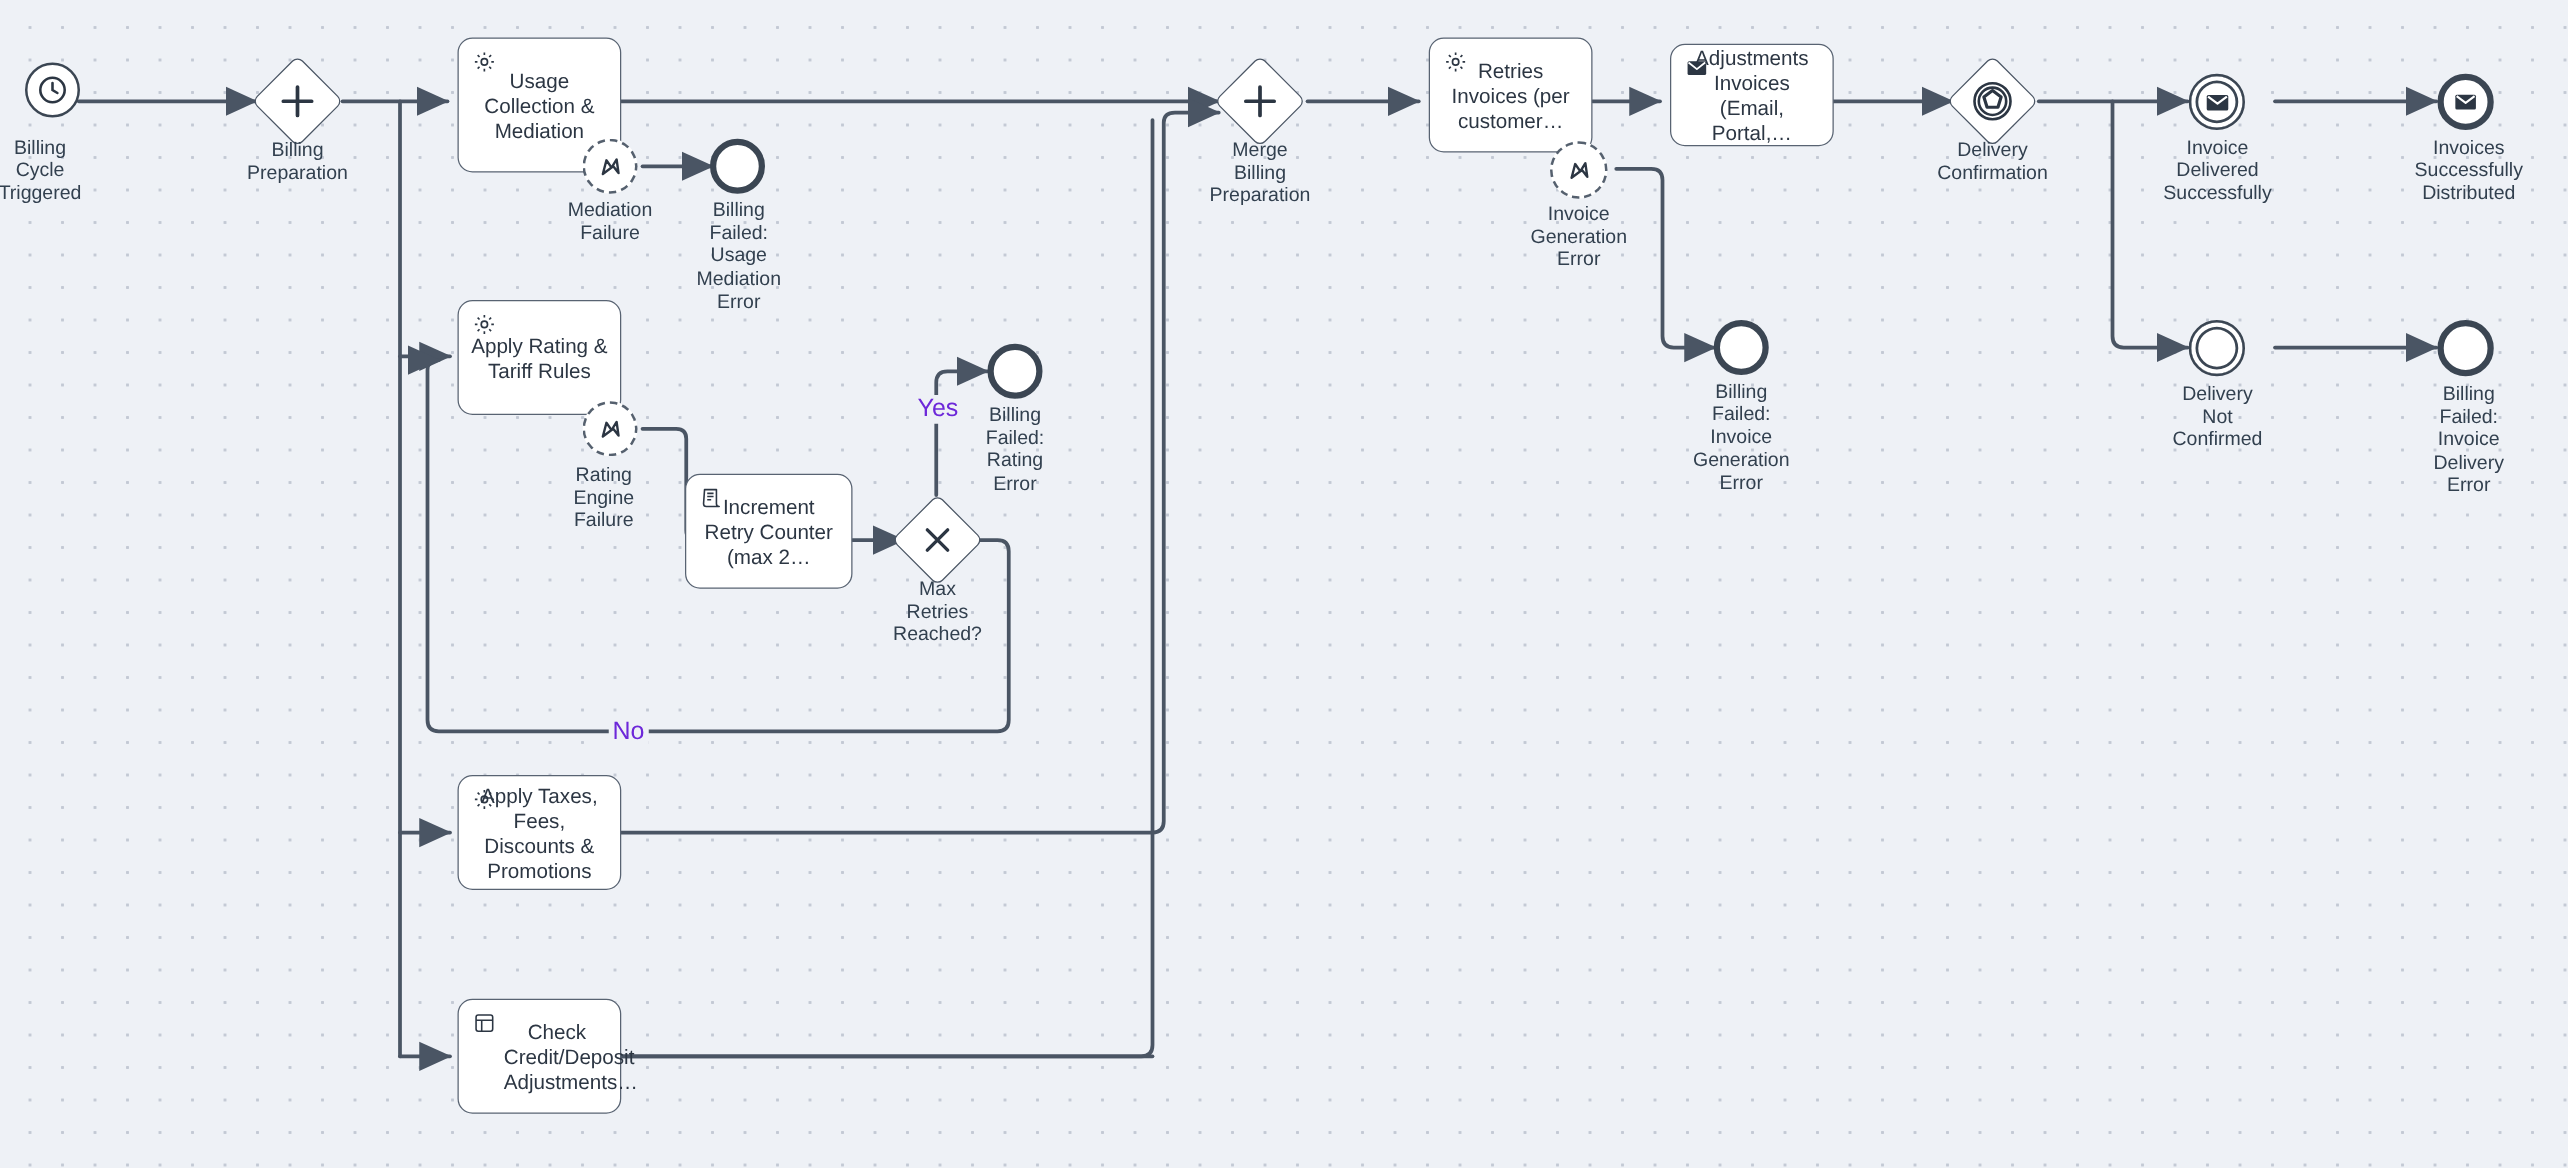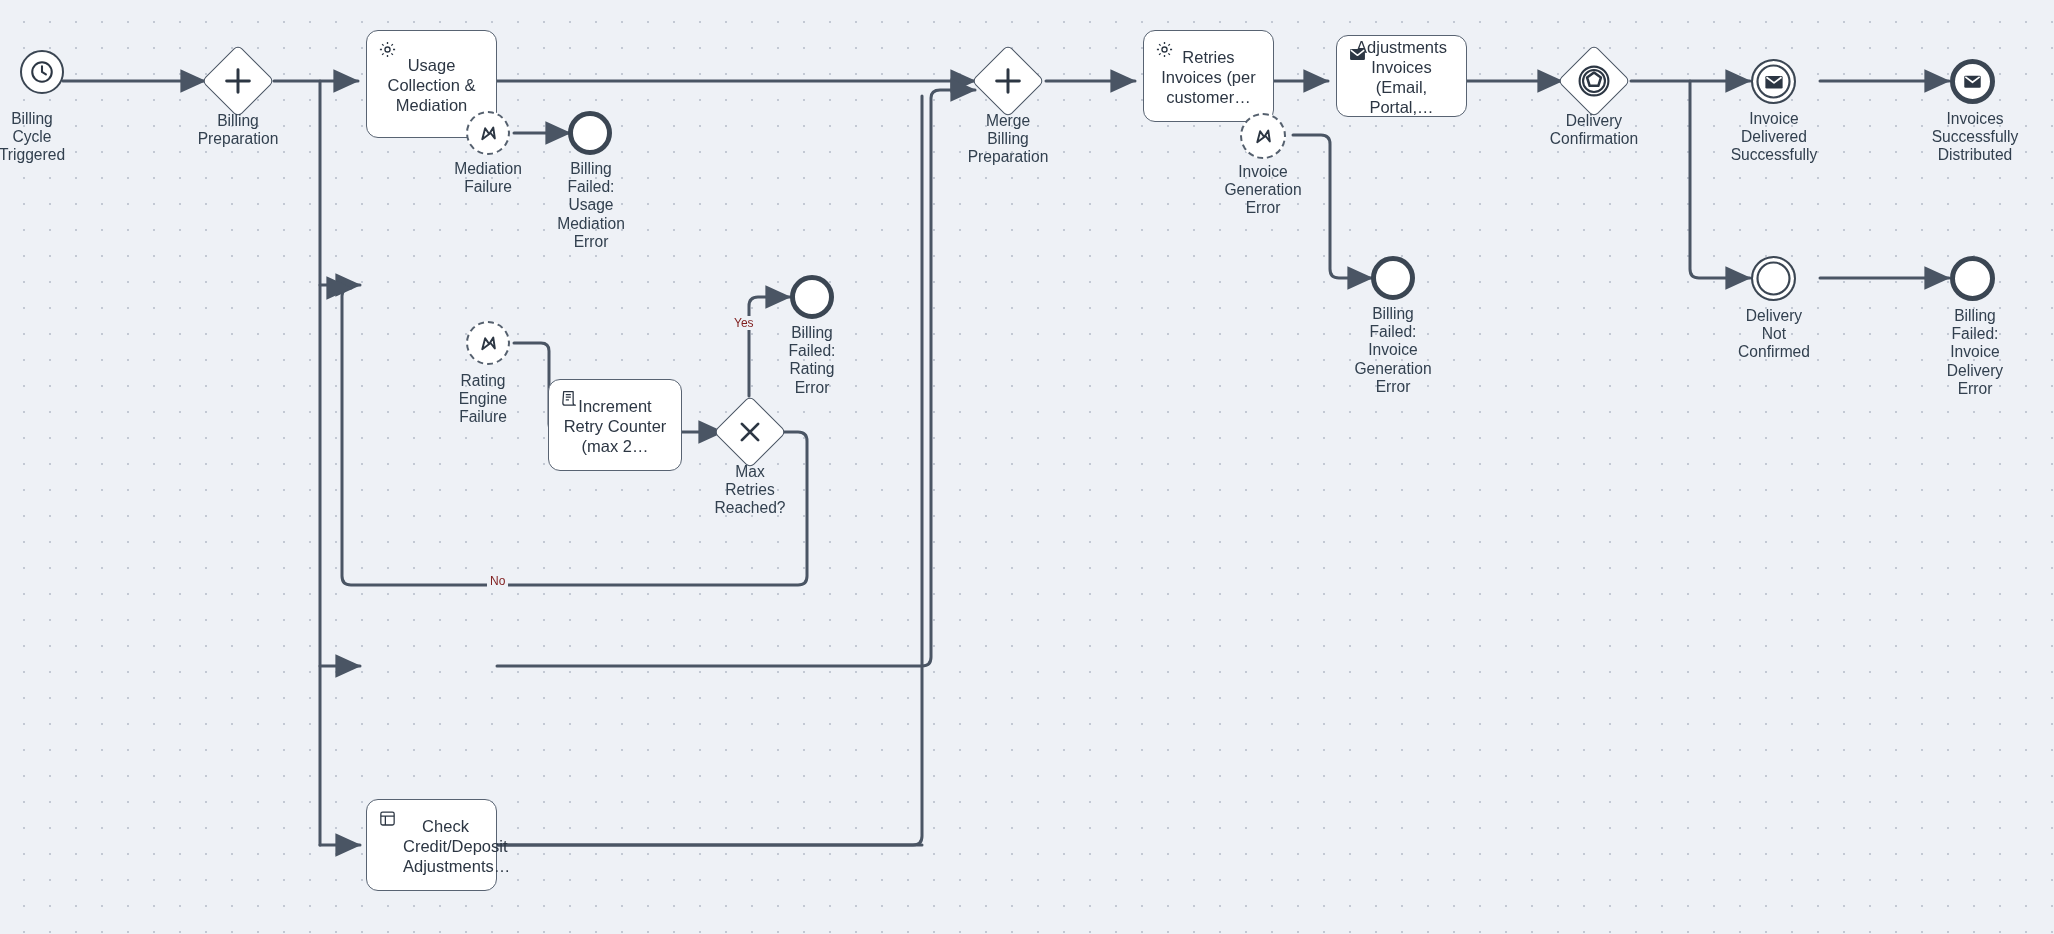--- a/index.html
+++ b/index.html
@@ -92,22 +92,22 @@
     position: absolute;
     text-align: center;
     color: #32404f;
     font-size: 15.6px;
     line-height: 1.17;
     white-space: pre-line;
     pointer-events: none;
   }
   .edge-label {
     position: absolute;
-    color: #7f1d1d;
-    font-size: 12px;
+    color: #6d28d9;
+    font-size: 20px;
     background: #eef1f6;
     padding: 0 3px;
     pointer-events: none;
   }
   svg.glyph { display: block; }
 </style>
 </head>
 <body>
 
 <div id="canvas">
@@ -211,20 +211,30 @@
   <div class="nlabel" style="left:428px; top:160px; width:120px;">Mediation
 Failure</div>
 
   <div class="node ev ev-end" style="left:568px; top:111px; width:44px; height:44px;"></div>
   <div class="nlabel" style="left:531px; top:160px; width:120px;">Billing
 Failed:
 Usage
 Mediation
 Error</div>
 
+  <div class="node task" style="left:366px; top:240px; width:131px; height:92px;">
+    <span class="task-icon">
+      <svg class="glyph" width="19" height="19" viewBox="0 0 24 24" fill="none" stroke="#2c3643" stroke-width="1.7">
+        <circle cx="12" cy="12" r="3.2"></circle>
+        <path d="M12 2.4v2.6M12 19v2.6M2.4 12h2.6M19 12h2.6M5.2 5.2l1.9 1.9M16.9 16.9l1.9 1.9M18.8 5.2l-1.9 1.9M7.1 16.9l-1.9 1.9"></path>
+      </svg>
+    </span>
+    <span class="tlabel">Apply Rating &amp;
+Tariff Rules</span>
+  </div>
 
   <div class="node ev ev-boundary" style="left:466px; top:321px; width:44px; height:44px;">
     <span>
       <svg class="glyph" width="23" height="23" viewBox="0 0 24 24" fill="none" stroke="#2c3643" stroke-width="2" stroke-linejoin="round">
         <path d="M5.5 18 L8.5 6.5 L12.8 12.6 L17 5.8 L18.6 17.2 L14.2 11.5 Z"></path>
       </svg>
     </span>
   </div>
   <div class="nlabel" style="left:423px; top:372px; width:120px;">Rating
 Engine
@@ -255,20 +265,31 @@
 
   <div class="node ev ev-end" style="left:790px; top:275px; width:44px; height:44px;"></div>
   <div class="nlabel" style="left:752px; top:324px; width:120px;">Billing
 Failed:
 Rating
 Error</div>
 
   <div class="edge-label" style="left:731px; top:316px;">Yes</div>
   <div class="edge-label" style="left:487px; top:574px;">No</div>
 
+  <div class="node task" style="left:366px; top:620px; width:131px; height:92px;">
+    <span class="task-icon">
+      <svg class="glyph" width="19" height="19" viewBox="0 0 24 24" fill="none" stroke="#2c3643" stroke-width="1.7">
+        <circle cx="12" cy="12" r="3.2"></circle>
+        <path d="M12 2.4v2.6M12 19v2.6M2.4 12h2.6M19 12h2.6M5.2 5.2l1.9 1.9M16.9 16.9l1.9 1.9M18.8 5.2l-1.9 1.9M7.1 16.9l-1.9 1.9"></path>
+      </svg>
+    </span>
+    <span class="tlabel">Apply Taxes,
+Fees, Discounts
+&amp; Promotions</span>
+  </div>
 
   <div class="node task" style="left:366px; top:799px; width:131px; height:92px;padding-left:36px;">
     <span class="task-icon">
       <svg class="glyph" width="19" height="19" viewBox="0 0 24 24" fill="none" stroke="#2c3643" stroke-width="1.6" stroke-linejoin="round">
         <rect x="3.6" y="3.8" width="16.8" height="16.4" rx="2.2"></rect>
         <path d="M3.6 9.1 h16.8 M9.3 9.1 v11.1"></path>
       </svg>
     </span>
     <span class="tlabel">Check
 Credit/Deposit

